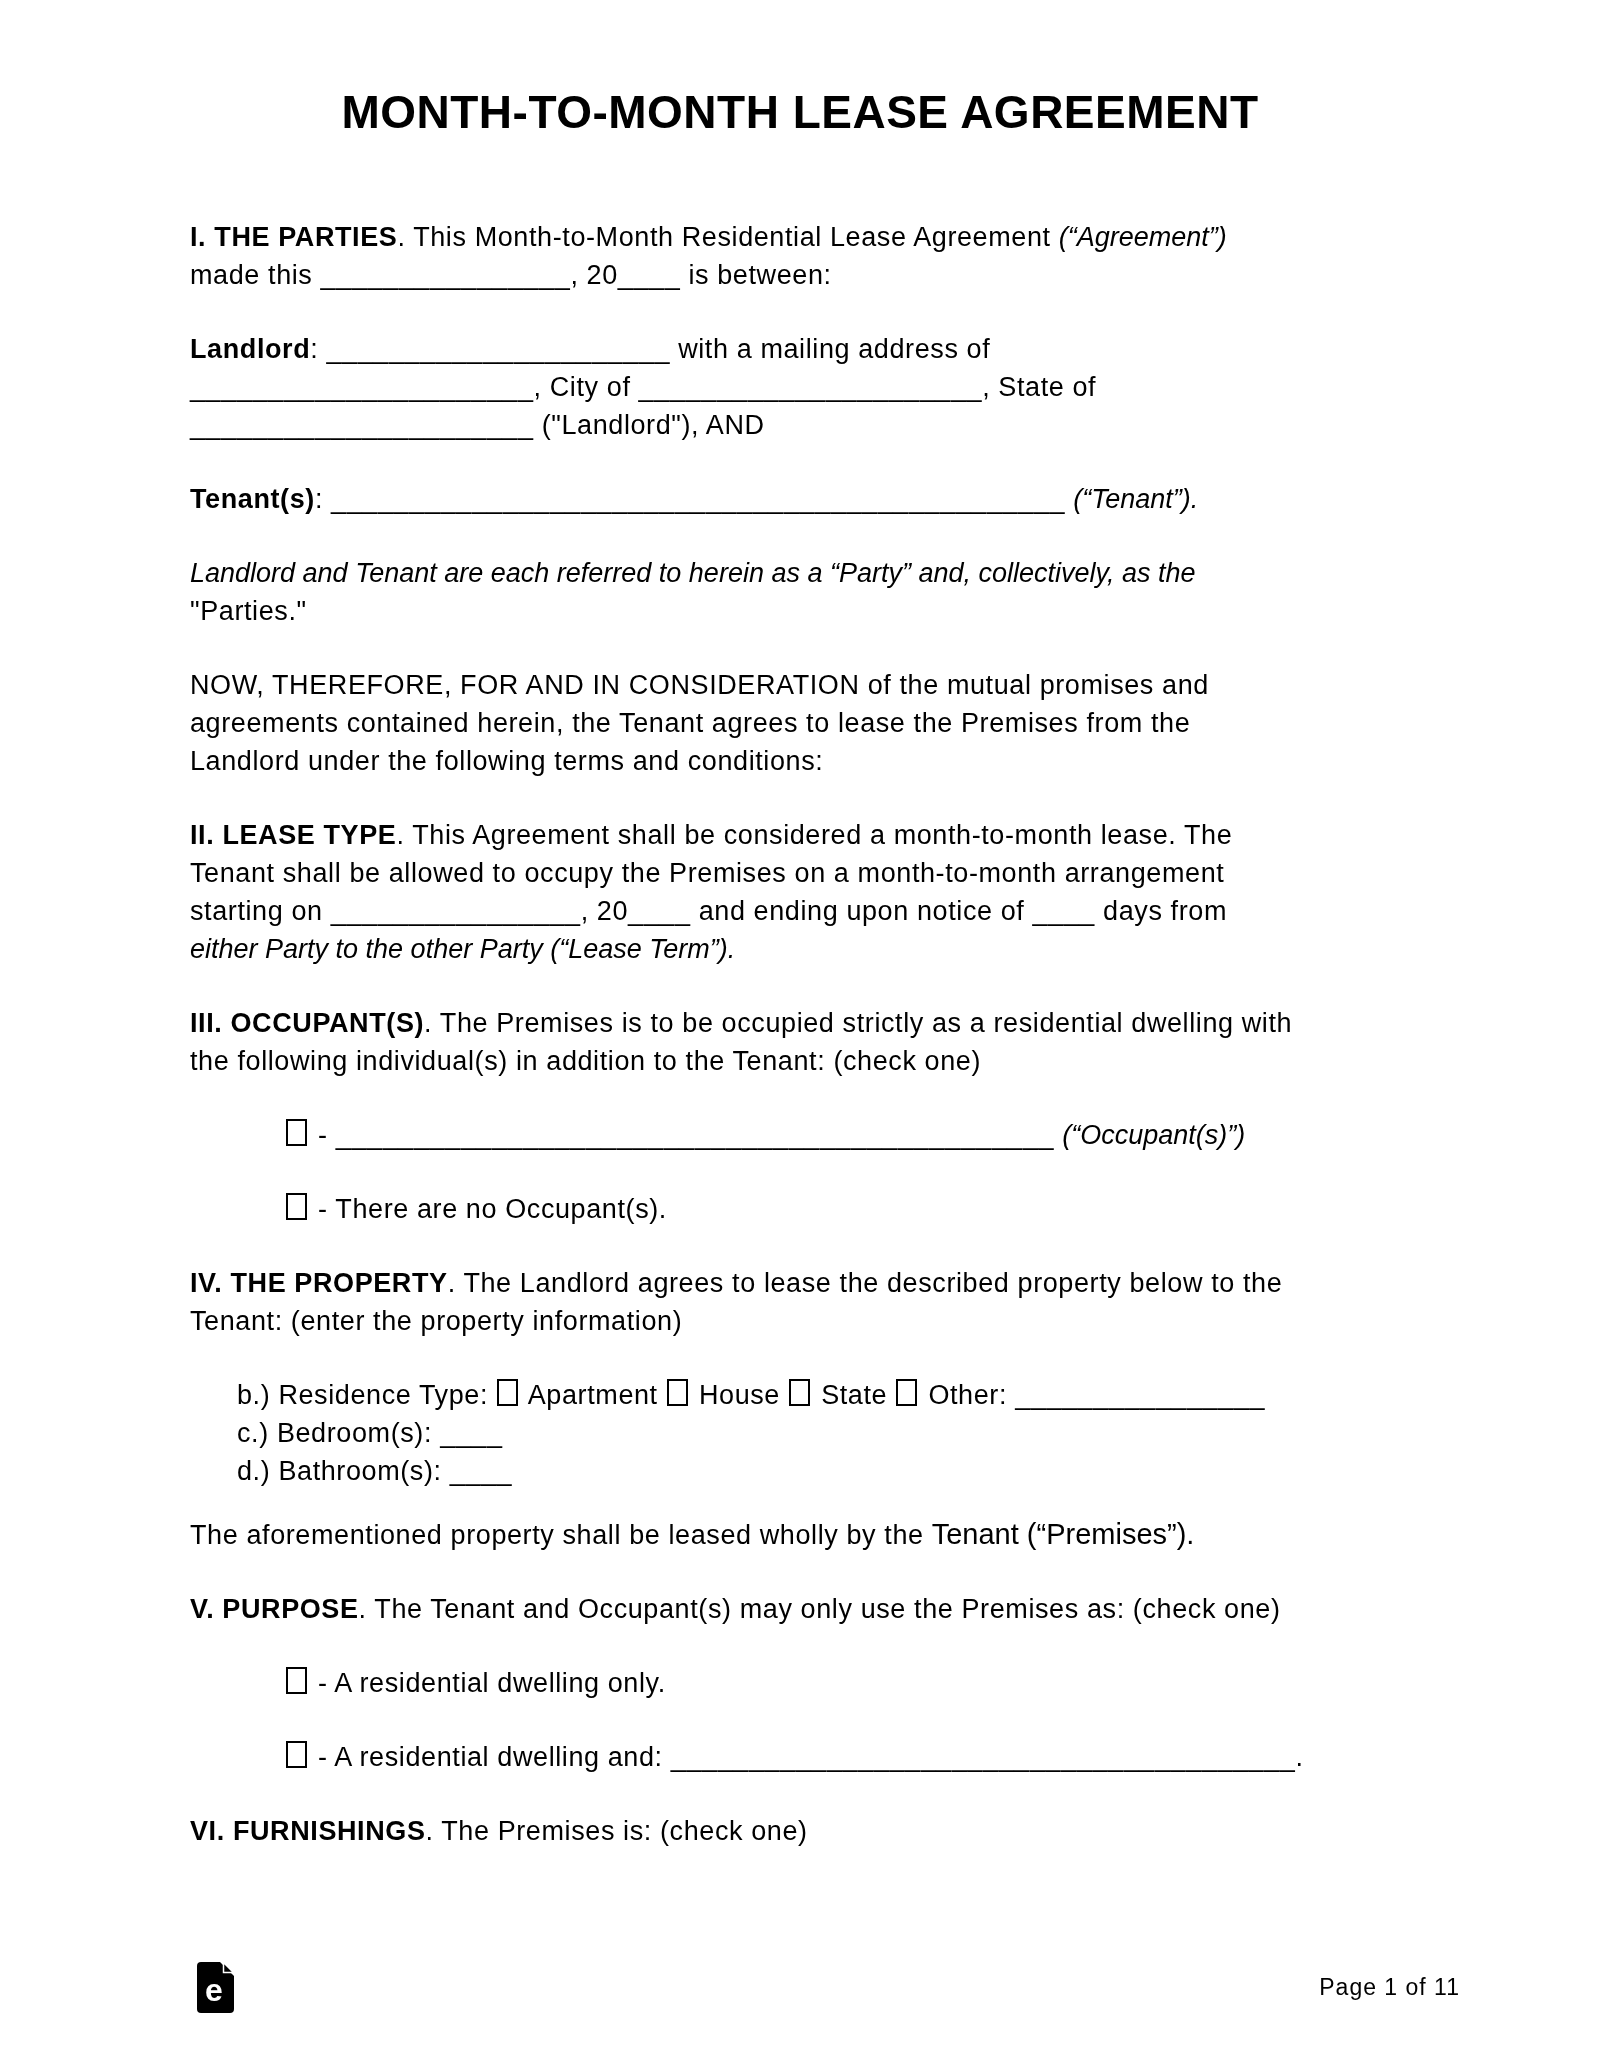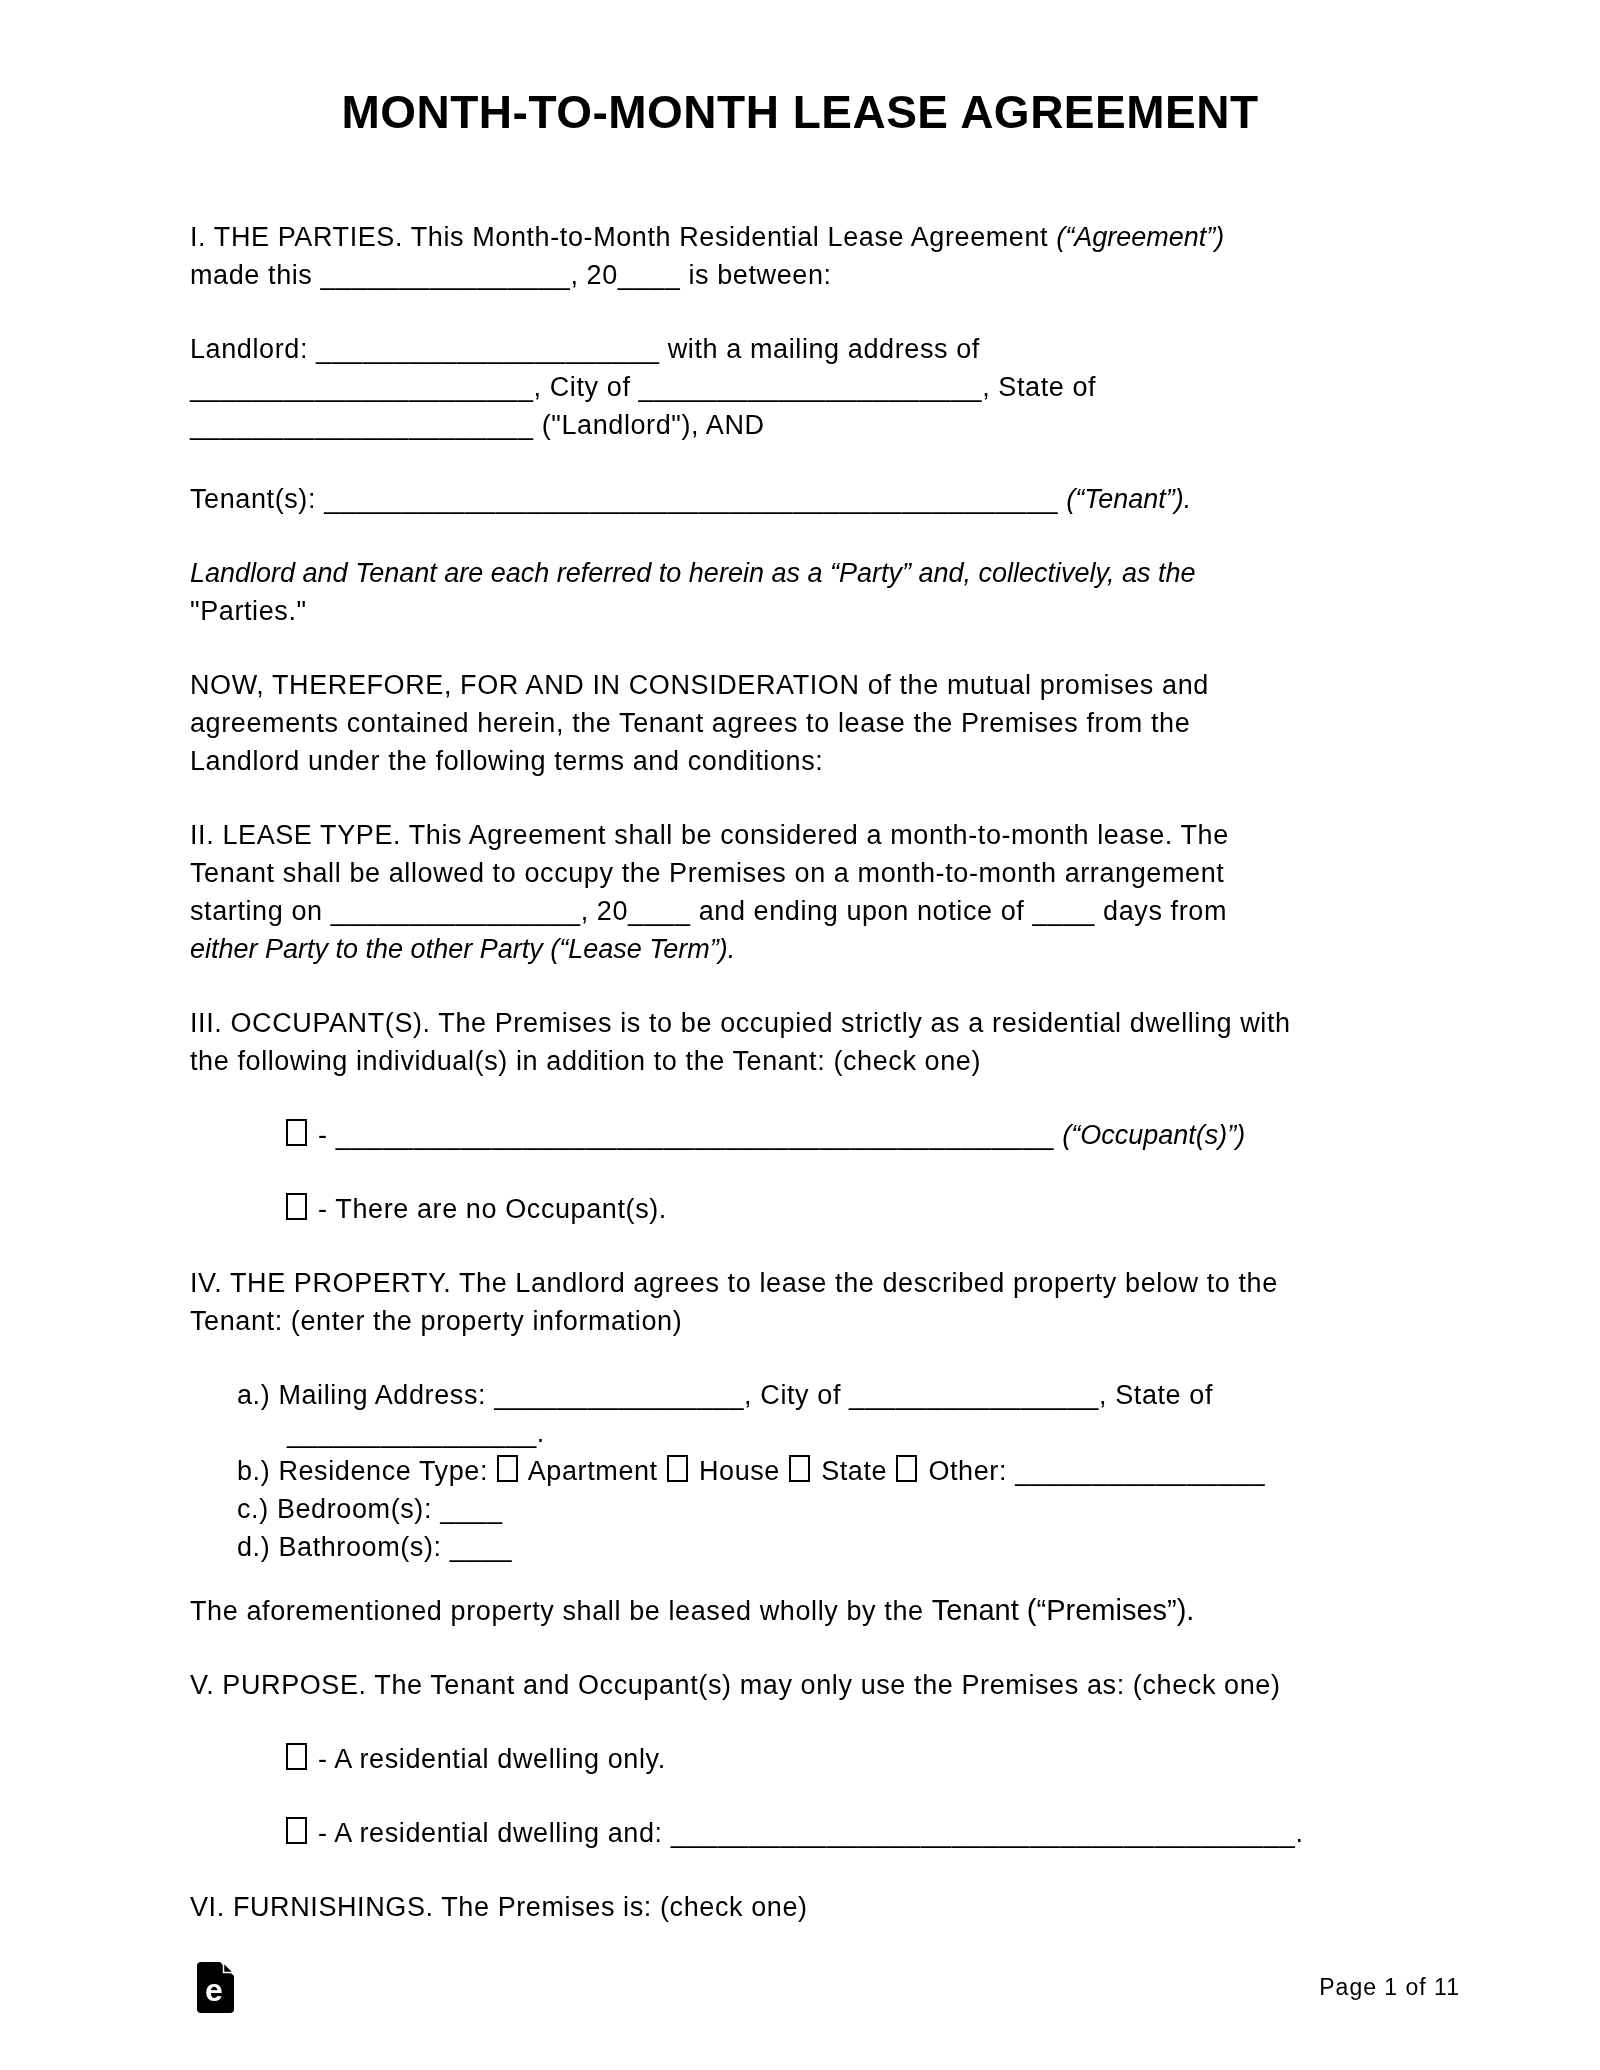--- a/index.html
+++ b/index.html
@@ -24,21 +24,21 @@
     width: 1220px;
     margin: 0 0 82px 0;
     font-size: 46px; line-height: 48px;
     font-weight: bold; text-align: center;
     letter-spacing: 0.5px;
   }
   .block { margin: 0 0 36px 0; }
   .checkbox-line { padding-left: 95px; }
   .list-item { padding-left: 97px; text-indent: -50px; margin-bottom: 0; }
   .list-item.end { margin-bottom: 25px; }
-  .seg-b { font-weight: normal; letter-spacing: 0.6px; }
+  .seg-b { font-weight: bold; letter-spacing: 0.6px; }
   .seg-n, .seg-blank { letter-spacing: 0.6px; }
   .seg-alt { letter-spacing: 0; font-style: italic; }
   .seg-altlg { letter-spacing: 0; font-size: 29px; text-align: right; }
   .checkbox {
     display: inline-block;
     width: 17px; height: 23px;
     border: 2px solid #000;
     vertical-align: -2px;
     margin: 0 3px 0 1px;
     background: #fff;
@@ -59,21 +59,20 @@
         <div class="block paragraph"><span class="seg-b">I. THE PARTIES</span><span class="seg-n">. This Month-to-Month Residential Lease Agreement </span><span class="seg-alt">(“Agreement”)</span><br><span class="seg-n">made this </span><span class="seg-blank">________________</span><span class="seg-n">, 20</span><span class="seg-blank">____</span><span class="seg-n"> is between:</span></div>
         <div class="block paragraph"><span class="seg-b">Landlord</span><span class="seg-n">: </span><span class="seg-blank">______________________</span><span class="seg-n"> with a mailing address of</span><br><span class="seg-blank">______________________</span><span class="seg-n">, City of </span><span class="seg-blank">______________________</span><span class="seg-n">, State of</span><br><span class="seg-blank">______________________</span><span class="seg-n"> ("Landlord"), AND</span></div>
         <div class="block paragraph"><span class="seg-b">Tenant(s)</span><span class="seg-n">: </span><span class="seg-blank">_______________________________________________</span><span class="seg-n"> </span><span class="seg-alt">(“Tenant”).</span></div>
         <div class="block paragraph"><span class="seg-alt">Landlord and Tenant are each referred to herein as a “Party” and, collectively, as the</span><br><span class="seg-n">"Parties."</span></div>
         <div class="block paragraph"><span class="seg-n">NOW, THEREFORE, FOR AND IN CONSIDERATION of the mutual promises and</span><br><span class="seg-n">agreements contained herein, the Tenant agrees to lease the Premises from the</span><br><span class="seg-n">Landlord under the following terms and conditions:</span></div>
         <div class="block paragraph"><span class="seg-b">II. LEASE TYPE</span><span class="seg-n">. This Agreement shall be considered a month-to-month lease. The</span><br><span class="seg-n">Tenant shall be allowed to occupy the Premises on a month-to-month arrangement</span><br><span class="seg-n">starting on </span><span class="seg-blank">________________</span><span class="seg-n">, 20</span><span class="seg-blank">____</span><span class="seg-n"> and ending upon notice of </span><span class="seg-blank">____</span><span class="seg-n"> days from</span><br><span class="seg-alt">either Party to the other Party (“Lease Term”).</span></div>
         <div class="block paragraph"><span class="seg-b">III. OCCUPANT(S)</span><span class="seg-n">. The Premises is to be occupied strictly as a residential dwelling with</span><br><span class="seg-n">the following individual(s) in addition to the Tenant: (check one)</span></div>
         <div class="block checkbox-line"><span class="checkbox"></span><span class="seg-n"> - </span><span class="seg-blank">______________________________________________</span><span class="seg-n"> </span><span class="seg-alt">(“Occupant(s)”)</span></div>
         <div class="block checkbox-line"><span class="checkbox"></span><span class="seg-n"> - There are no Occupant(s).</span></div>
         <div class="block paragraph"><span class="seg-b">IV. THE PROPERTY</span><span class="seg-n">. The Landlord agrees to lease the described property below to the</span><br><span class="seg-n">Tenant: (enter the property information)</span></div>
-        <div class="block list-item"><span class="seg-n">a.) Mailing Address: </span><span class="seg-blank">________________</span><span class="seg-n">, City of </span><span class="seg-blank">________________</span><span class="seg-n">, State of</span><br><span class="seg-blank">________________</span><span class="seg-n">.</span></div>
         <div class="block list-item"><span class="seg-n">b.) Residence Type: </span><span class="checkbox"></span><span class="seg-n"> Apartment </span><span class="checkbox"></span><span class="seg-n"> House </span><span class="checkbox"></span><span class="seg-n"> State </span><span class="checkbox"></span><span class="seg-n"> Other: </span><span class="seg-blank">________________</span></div>
         <div class="block list-item"><span class="seg-n">c.) Bedroom(s): </span><span class="seg-blank">____</span></div>
         <div class="block list-item end"><span class="seg-n">d.) Bathroom(s): </span><span class="seg-blank">____</span></div>
         <div class="block paragraph"><span class="seg-n">The aforementioned property shall be leased wholly by the </span><span class="seg-altlg">Tenant (“Premises”).</span></div>
         <div class="block paragraph"><span class="seg-b">V. PURPOSE</span><span class="seg-n">. The Tenant and Occupant(s) may only use the Premises as: (check one)</span></div>
         <div class="block checkbox-line"><span class="checkbox"></span><span class="seg-n"> - A residential dwelling only.</span></div>
         <div class="block checkbox-line"><span class="checkbox"></span><span class="seg-n"> - A residential dwelling and: </span><span class="seg-blank">________________________________________</span><span class="seg-n">.</span></div>
         <div class="block paragraph"><span class="seg-b">VI. FURNISHINGS</span><span class="seg-n">. The Premises is: (check one)</span></div>
       </div>
   </div>

